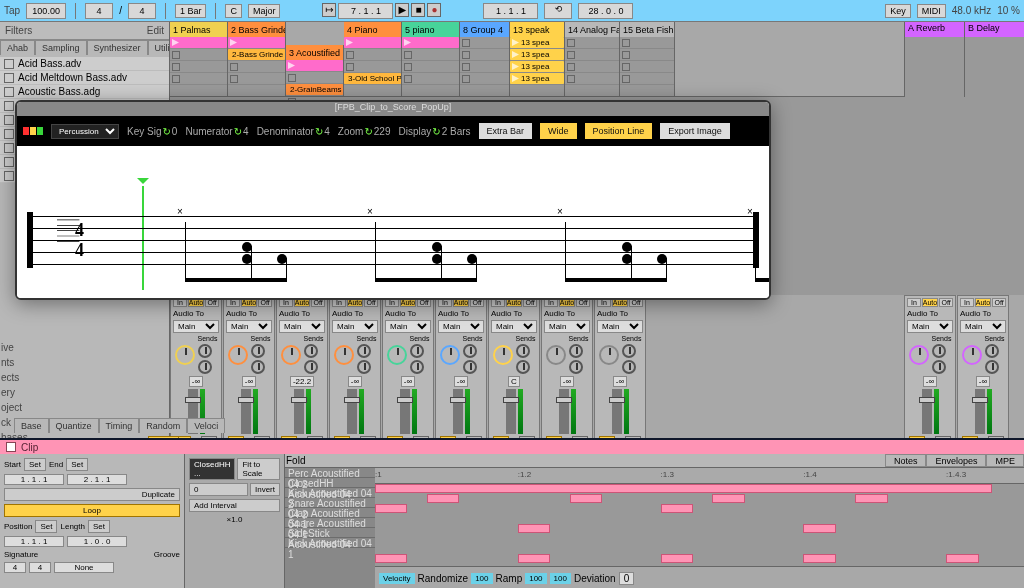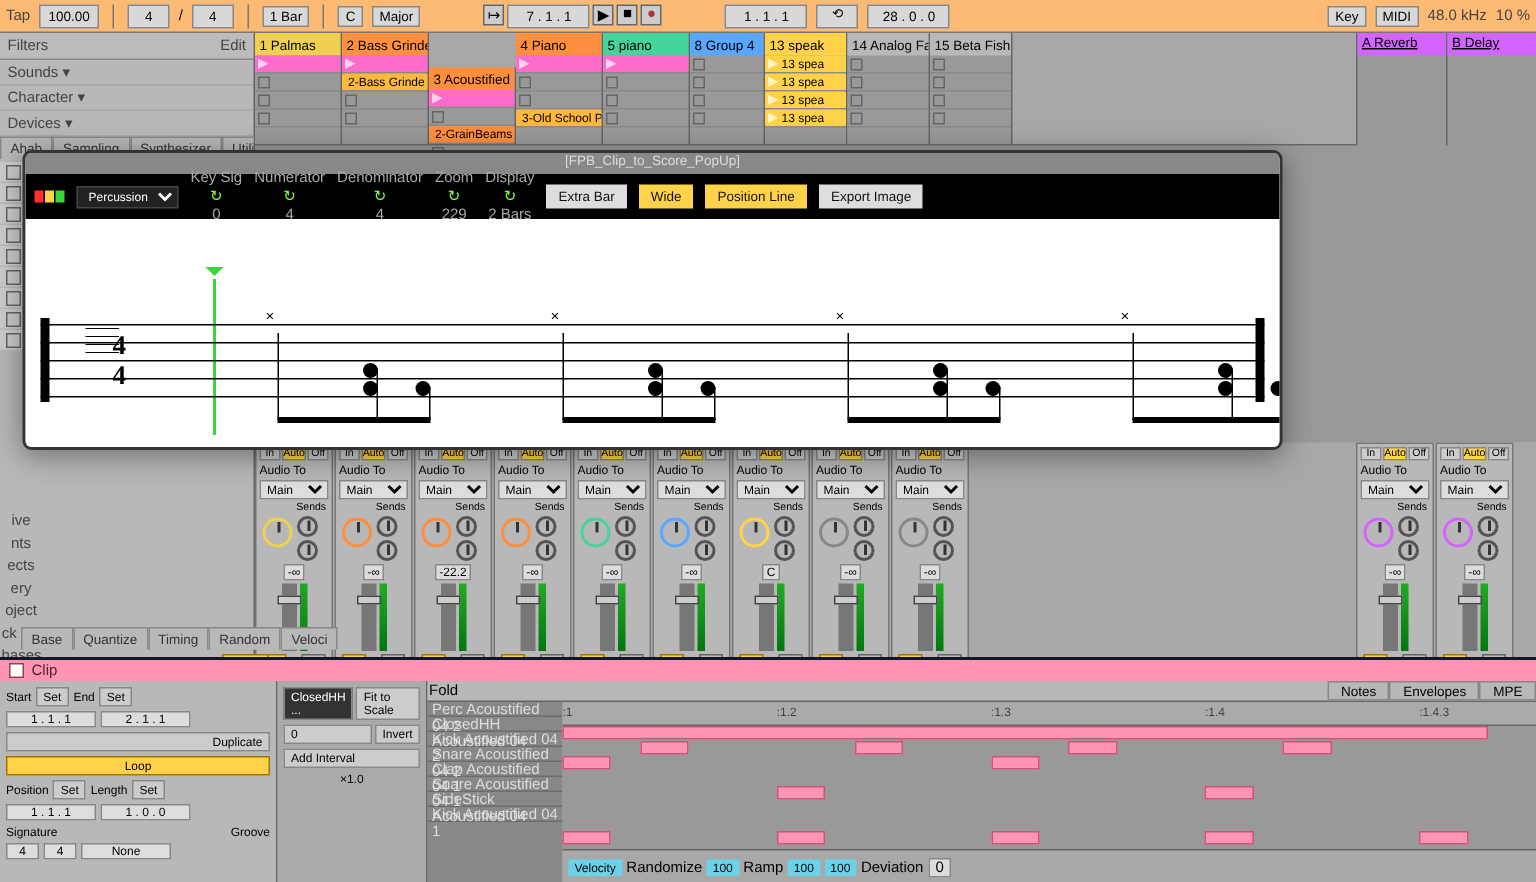--- a/index.html
+++ b/index.html
@@ -1,37 +1,37 @@
 <!DOCTYPE html>
 <html><head>
 <meta charset="utf-8">
 <style>
   * { margin:0; padding:0; box-sizing:border-box; font-family:Arial,Helvetica,sans-serif; font-size:10px; user-select:none; }
   body { background:#999; width:1024px; height:588px; overflow:hidden; position:relative; }
-  .topbar { background:#fdba74; height:22px; display:flex; align-items:center; padding:0 4px; gap:6px; border-bottom:1px solid #777;}
+  .topbar { background:#7dd3fc; height:22px; display:flex; align-items:center; padding:0 4px; gap:6px; border-bottom:1px solid #777;}
   .topbar .lbl { color:#444; }
   .topbar input, .numbox { width:40px; height:16px; background:#d8d8d8; border:1px solid #888; text-align:center; font-size:9px; }
   .numbox.sm { width:28px; }
   .topbar .sep { width:1px; height:16px; background:#777; margin:0 3px;}
   .topbar .dd { background:#d8d8d8; border:1px solid #888; padding:1px 4px; font-size:9px;}
   .play { display:flex; gap:2px; }
   .play div { width:14px; height:14px; border:1px solid #666; background:#ccc; display:flex; align-items:center; justify-content:center;}
   .session { position:relative; height:75px; background:#a8a8a8; border-bottom:1px solid #666;}
   .tracklane { position:absolute; top:0; bottom:0; background:#999; border-right:1px solid #666;}
   .trackhead { height:15px; font-size:9px; padding:1px 3px; overflow:hidden; white-space:nowrap; display:flex; align-items:center;}
   .clipcell { height:12px; margin:0; border-bottom:1px solid rgba(0,0,0,.1); display:flex; align-items:center;}
   .clip { height:11px; font-size:8px; padding:0 2px; overflow:hidden; white-space:nowrap; display:flex; align-items:center; border-radius:1px;}
   .clip .pbtn { width:7px; height:7px; background:rgba(255,255,255,.7); margin-right:2px; clip-path:polygon(0 0,100% 50%,0 100%);}
   .browser { position:absolute; left:0; top:22px; width:170px; bottom:150px; background:#b8b8b8; border-right:1px solid #666; overflow:hidden;}
   .browser .hdr { background:#bcbcbc; padding:3px 5px; color:#444; border-bottom:1px solid #888; display:flex; justify-content:space-between;}
   .browser .cat { padding:2px 5px; color:#444; border-bottom:1px solid rgba(0,0,0,.08);}
   .browser .line { display:flex; background:rgba(255,255,255,.3); border-bottom:1px solid rgba(0,0,0,.08); padding:1px 4px; gap:4px; align-items:center;}
   .browser .line .icn { width:10px;height:10px;border:1px solid #666; }
   .sidetabs { position:absolute; left:0; top:340px; width:28px; font-size:8px; color:#444;}
-  .sidetabs div{ padding:2px 1px;text-align:center; }
+  .sidetabs div{ padding:2px 1px; }
   .tablabs { display:flex; gap:0; background:#aaa; }
   .tablabs div{ padding:2px 6px; border:1px solid #888; border-bottom:none; background:#b8b8b8; font-size:9px; color:#333;}
   .mixrow { position:absolute; left:170px; right:0; top:295px; height:150px; background:#a8a8a8; display:flex; gap:1px;}
   .chstrip { width:52px; background:#b8b8b8; border:1px solid #777; display:flex; flex-direction:column; align-items:center; padding:2px; gap:2px;}
   .chstrip .io { width:100%; display:flex; gap:1px; }
   .chstrip .io div{ flex:1; font-size:7px; text-align:center; border:1px solid #888; background:#ccc;}
   .chstrip .io div.on{ background:#ffd24a;}
   .chstrip select{ width:100%; font-size:8px; height:13px; background:#ddd; border:1px solid #888;}
   .knob { width:20px;height:20px;border-radius:50%; border:2px solid #555; position:relative;}
   .knob::after{content:"";position:absolute;left:50%;top:1px;width:2px;height:7px;background:#333; transform-origin:bottom; }
@@ -52,40 +52,40 @@
   .notecol .btn{background:#ccc;border:1px solid #888;padding:1px 4px;font-size:8px;}
   .drumnames{ width:90px; background:#888; font-size:8px; color:#ddd; overflow:hidden;}
   .drumnames div{height:10px;padding:0 3px;border-bottom:1px solid rgba(0,0,0,.2);}
   .pianoroll{ flex:1; background:#999; position:relative;}
   .pianoroll .ruler{height:16px;background:#aaa;border-bottom:1px solid #666;position:relative;}
   .pianoroll .ruler span{position:absolute;top:2px;font-size:8px;color:#444;}
   .pianoroll .grid{position:absolute;top:16px;left:0;right:0;bottom:24px;}
   .noteblk{position:absolute;height:9px;background:#ff94b5;border:1px solid #cc5577;}
   .velobar{position:absolute;bottom:0;height:24px;left:0;right:0;background:#a8a8a8;border-top:1px solid #666;display:flex;align-items:center;gap:3px;padding:2px 4px;}
   .velobar .tag{background:#6bd1e8;padding:1px 4px;font-size:8px;}
-  .popup{position:absolute;left:15px;top:100px;width:840px;height:200px;background:#fff;border:2px solid #333;border-radius:6px;z-index:50;box-shadow:0 4px 20px rgba(0,0,0,.4);overflow:hidden;}
+  .popup{position:absolute;left:15px;top:100px;width:756px;height:200px;background:#fff;border:2px solid #333;border-radius:6px;z-index:50;box-shadow:0 4px 20px rgba(0,0,0,.4);overflow:hidden;}
   .popup .pt{background:#888;height:14px;text-align:center;font-size:9px;color:#ddd;}
   .popup .ctrl{background:#000;height:30px;display:flex;align-items:center;gap:8px;padding:2px 6px;color:#fff;font-size:8px;}
   .popup .ctrl .logo{display:flex;gap:1px;}
   .popup .ctrl .logo div{width:6px;height:8px;}
   .popup .ctrl select,.popup .ctrl .val{background:#222;color:#fff;border:1px solid #444;font-size:8px;padding:1px 3px;}
-  .popup .ctrl .grp{display:flex;flex-direction:column;align-items:center;gap:1px;font-size:7px;color:#aaa;}
+  .popup .ctrl .grp{display:flex;flex-direction:row;align-items:center;gap:1px;font-size:7px;color:#aaa;}
   .popup .ctrl .grp .d{color:#7cff4a;font-size:10px;}
   .popup .ctrl .pbtn{padding:3px 8px;font-size:9px;border:none;}
   .popup .ctrl .pbtn.white{background:#ddd;color:#111;}
   .popup .ctrl .pbtn.orange{background:#ffd24a;color:#111;}
   .score{position:absolute;top:44px;left:0;right:0;bottom:0;background:#fff;}
   .staff{position:absolute;left:10px;right:10px;top:70px;height:48px;}
   .staff .line{position:absolute;left:0;right:0;height:1px;background:#000;}
   .playhead{position:absolute;top:40px;bottom:8px;width:2px;background:#39d63b;}
   .playhead::before{content:"";position:absolute;top:-8px;left:-5px;border:6px solid transparent;border-top-color:#39d63b;}
   .sendsright{position:absolute;right:0;top:295px;width:120px;height:150px;background:#a8a8a8;display:flex;gap:1px;}
   .rettracks{position:absolute;right:0;top:22px;width:120px;height:75px;background:#a8a8a8;display:flex;}
   .rettracks .ret{flex:1;background:#999;border-left:1px solid #666;}
-  .rettracks .ret .h{height:15px;font-size:9px;padding:1px 3px;text-decoration:underline;}
+  .rettracks .ret .h{height:15px;font-size:9px;padding:1px 3px;}
 </style>
 </head>
 <body>
 
 <div class="topbar">
   <span class="lbl">Tap</span>
   <input class="numbox" value="100.00" style="">
   <span class="sep"></span>
   <input class="numbox sm" value="4" style="">
   <span>/</span>
@@ -112,25 +112,20 @@
   <span class="dd">MIDI</span>
   <span class="lbl">48.0 kHz</span>
   <span class="lbl">10 %</span>
 </div>
 
 <div class="browser">
   <div class="hdr">
     <span>Filters</span>
     <span class="dd">Edit</span>
   </div>
-  <div id="bcats">
-      <div class="cat">Sounds ▾</div>
-      <div class="cat">Character ▾</div>
-      <div class="cat">Devices ▾</div>
-    </div>
   <div class="tablabs" id="btabs">
       <div>Ahab</div>
       <div>Sampling</div>
       <div>Synthesizer</div>
       <div>Utility</div>
     </div>
   <div id="bitems" style="margin-top:2px">
       <div class="line">
         <span class="icn"></span>
         <span>Acid Bass.adv</span>

